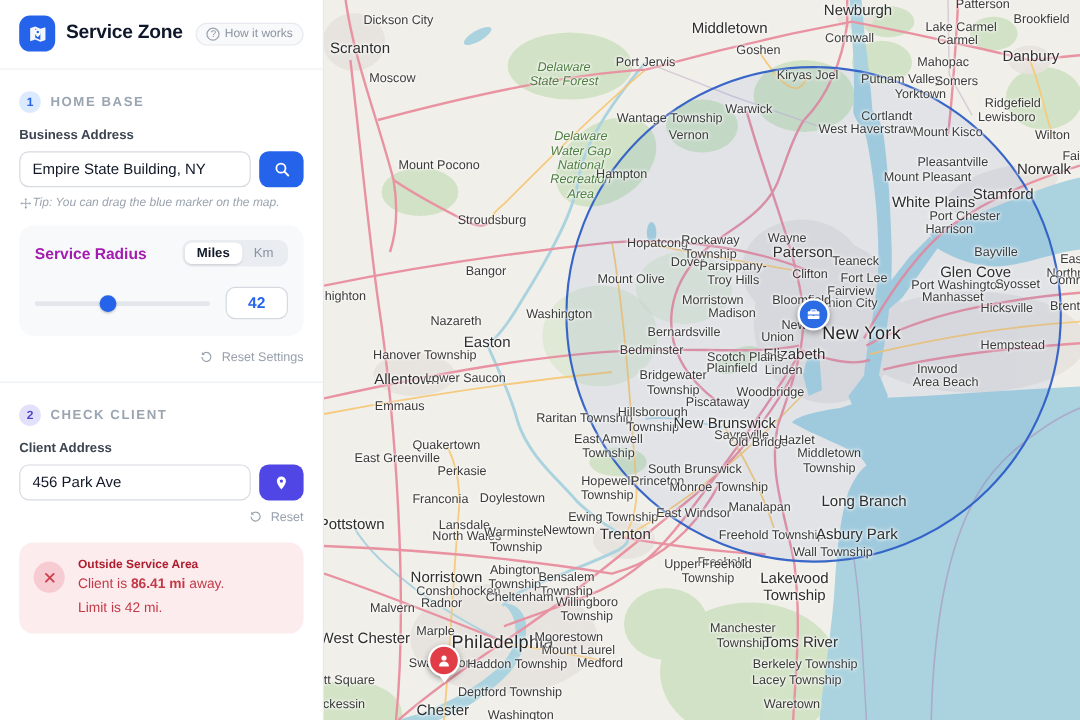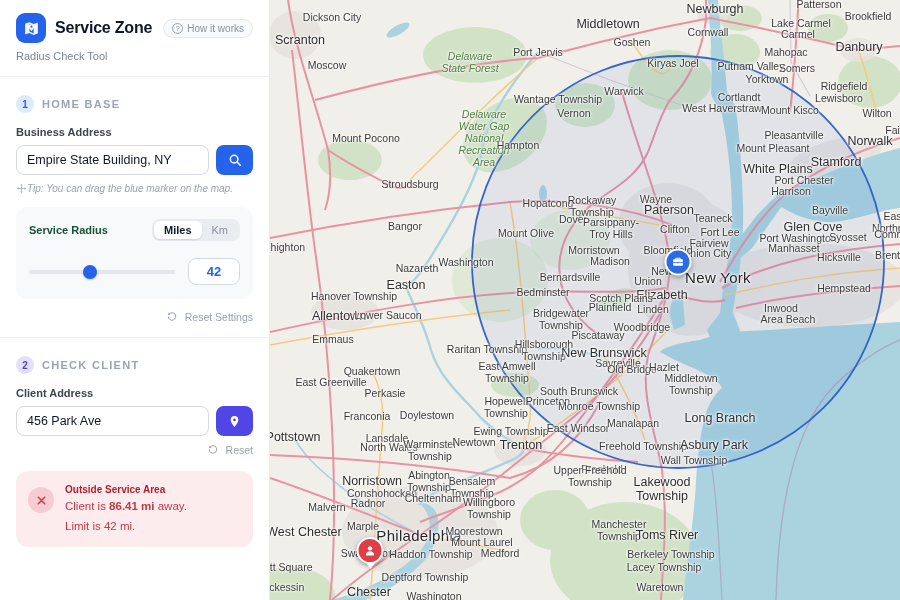--- a/index.html
+++ b/index.html
@@ -29,21 +29,21 @@
   .text-input { flex:1; height:30px; border:1px solid #d6dae0; border-radius:8px; padding:0 10px; font-size:12.5px; color:#111827;
                 font-family:"Liberation Sans",sans-serif; outline:none; background:#fff; }
   .icon-btn { width:37px; height:30px; border:none; border-radius:8px; display:flex; align-items:center; justify-content:center; cursor:pointer; }
   .icon-btn.blue { background:#2563eb; }
   .icon-btn.purple { background:#4f46e5; }
 
   .tip-row { display:flex; align-items:center; margin-top:8px; font-size:10px; font-style:italic; color:#9aa3ae; }
 
   .card { margin-top:13px; background:#f8f9fb; border-radius:12px; padding:12px 13px 14px 13px; }
   .card-head { display:flex; align-items:center; justify-content:space-between; }
-  .card-title { font-size:11px; font-weight:bold; color:#14532d; }
+  .card-title { font-size:13px; font-weight:bold; color:#a21caf; }
   .toggle { display:flex; background:#e9ecf0; border-radius:8px; padding:2px; }
   .toggle .opt { font-size:11px; padding:3px 10px; border-radius:6px; color:#8b93a1; cursor:pointer; }
   .toggle .opt.active { background:#fff; color:#111827; font-weight:bold; box-shadow:0 1px 2px rgba(0,0,0,.12); }
   .slider-row { display:flex; align-items:center; gap:13px; margin-top:17px; }
   .slider { position:relative; flex:1; height:14px; cursor:pointer; }
   .slider .track { position:absolute; top:5px; left:0; right:0; height:4px; border-radius:999px; background:#e3e6ea; }
   .slider .thumb { position:absolute; top:0; width:14px; height:14px; border-radius:50%; background:#2563eb; box-shadow:0 1px 2px rgba(0,0,0,.25); }
   .value-box { width:52px; height:27px; border:1px solid #d6dae0; border-radius:8px; background:#fff; text-align:center;
                font-size:13px; font-weight:bold; color:#2563eb; font-family:"Liberation Sans",sans-serif; outline:none; }
   .reset-row { display:flex; justify-content:flex-end; margin-top:12px; }
@@ -84,21 +84,20 @@
           <circle cx="12" cy="9.5" r="3.1" fill="#2563eb"></circle>
           <path fill="#fff" d="M12 5.8a3.7 3.7 0 0 0-3.7 3.7c0 2.8 3.7 6 3.7 6s3.7-3.2 3.7-6A3.7 3.7 0 0 0 12 5.8zm0 5.1a1.5 1.5 0 1 1 0-3 1.5 1.5 0 0 1 0 3z"></path>
         </svg>
       </div>
       <div class="brand-title">Service Zone</div>
       <div class="pill">
         <span class="qmark">?</span>
         <span>How it works</span>
       </div>
     </div>
-    <div class="subtitle">Radius Check Tool</div>
 
     <div class="divider"></div>
 
     <div class="section-head">
       <span class="badge blue">1</span>
       <span class="section-title">HOME BASE</span>
     </div>
 
     <div class="field-label">Business Address</div>
     <div class="input-row">
@@ -362,21 +361,21 @@
         <div class="mlabel s0" style="left: 578px; top: 237px;">Syosset</div>
         <div class="mlabel s0" style="left: 569px; top: 257px;">Hicksville</div>
         <div class="mlabel s0" style="left: 624px; top: 222px;">East Northport</div>
         <div class="mlabel s0" style="left: 628px; top: 234px;">Commack</div>
         <div class="mlabel s0" style="left: 630px; top: 255px;">Brentwood</div>
         <div class="mlabel s0" style="left: 574px; top: 288px;">Hempstead</div>
         <div class="mlabel s0" style="left: 511px; top: 308px;">Inwood</div>
         <div class="mlabel s0" style="left: 518px; top: 319px;">Area Beach</div>
         <div class="mlabel s0" style="left: 140px; top: 184px;">Stroudsburg</div>
         <div class="mlabel s0" style="left: 135px; top: 226px;">Bangor</div>
-        <div class="mlabel s0" style="left: 110px; top: 268px; margin-left: 37px;">Nazareth</div>
+        <div class="mlabel s0" style="left: 110px; top: 268px;">Nazareth</div>
         <div class="mlabel s1" style="left: 136px; top: 285px;">Easton</div>
         <div class="mlabel s0" style="left: 196px; top: 262px;">Washington</div>
         <div class="mlabel s0" style="left: 84px; top: 296px;">Hanover Township</div>
         <div class="mlabel s1" style="left: 69px; top: 316px;">Allentown</div>
         <div class="mlabel s0" style="left: 118px; top: 315px;">Lower Saucon</div>
         <div class="mlabel s0" style="left: 63px; top: 339px;">Emmaus</div>
         <div class="mlabel s0" style="left: 278px; top: 203px;">Hopatcong</div>
         <div class="mlabel s0" style="left: 322px; top: 206px;">Rockaway
 Township</div>
         <div class="mlabel s0" style="left: 303px; top: 219px;">Dover</div>

